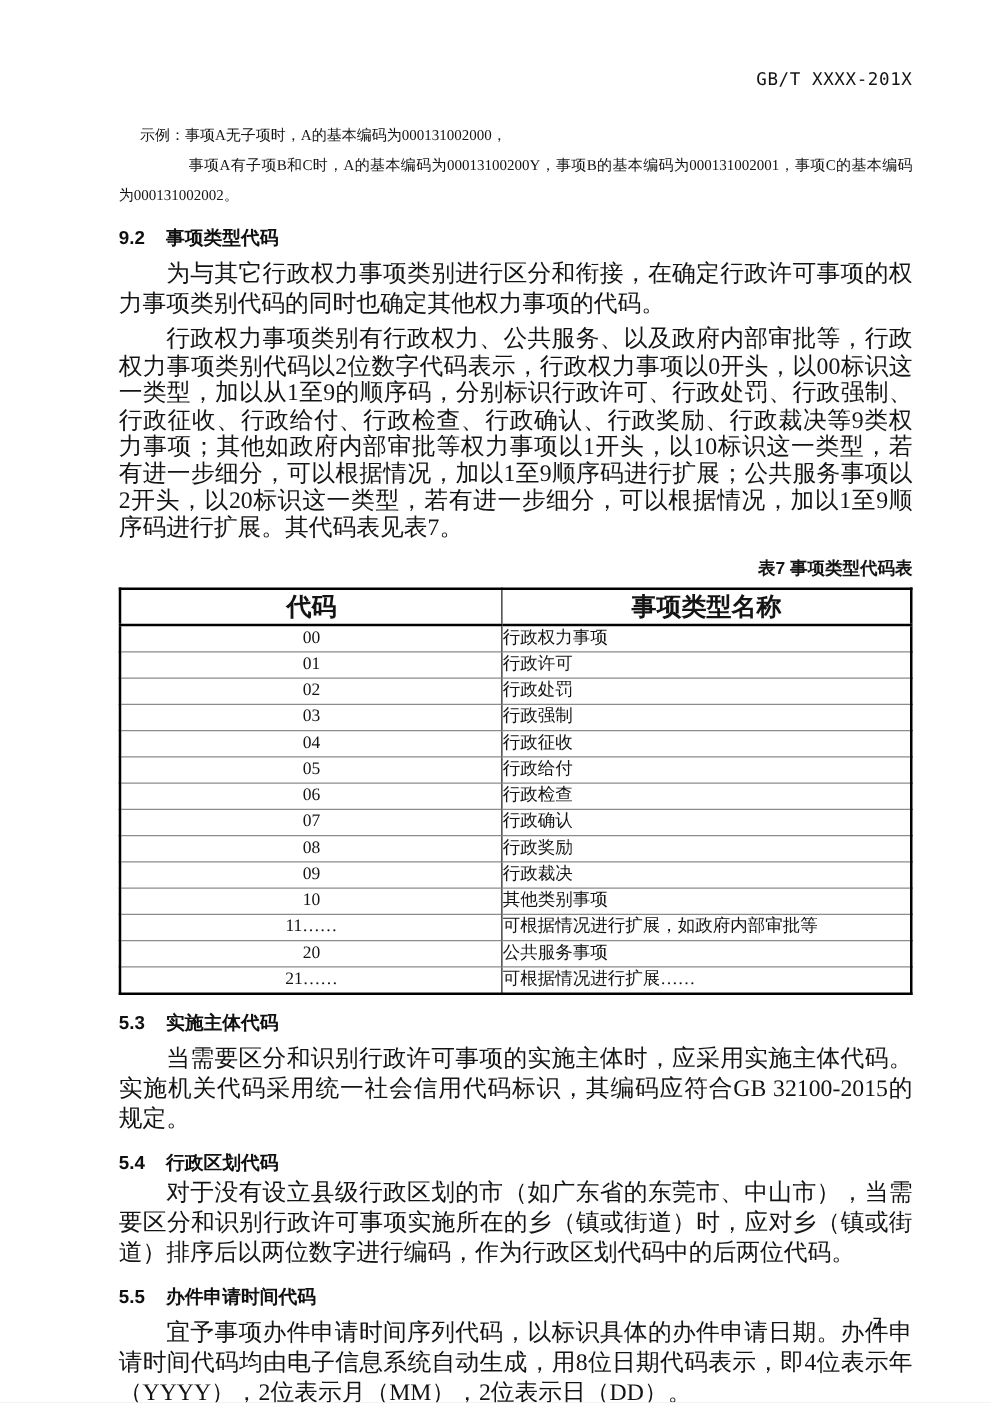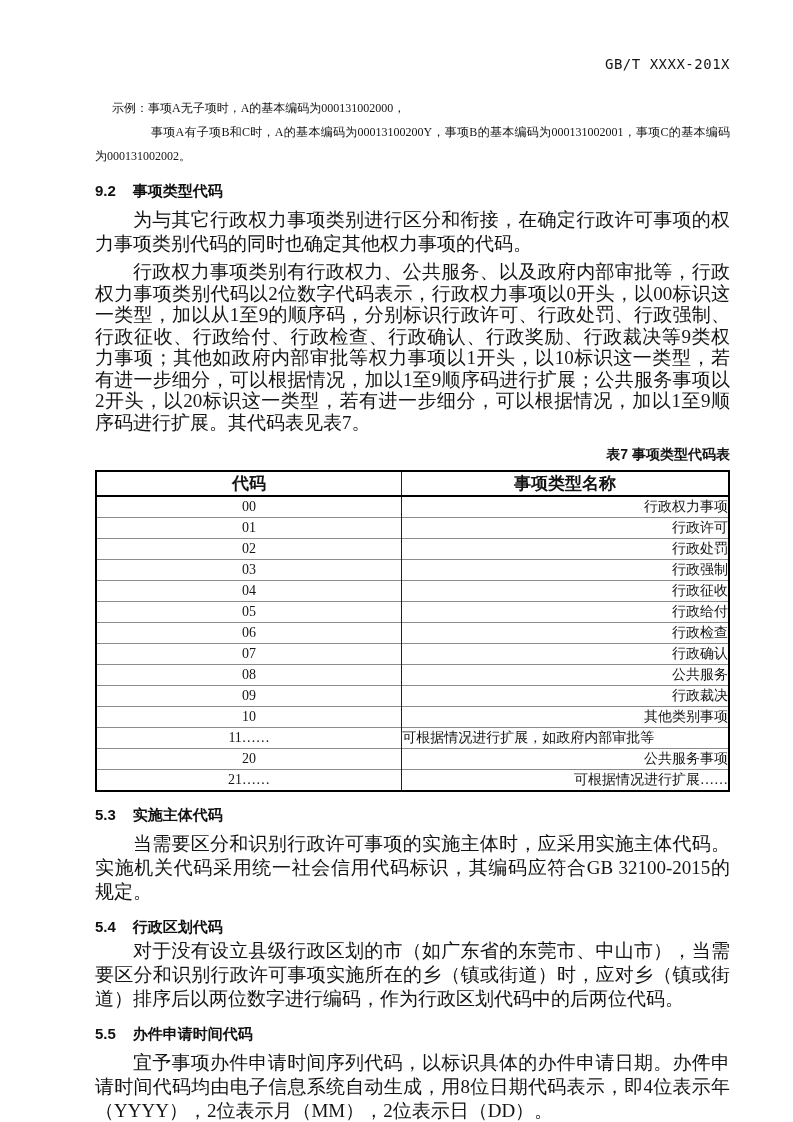--- a/index.html
+++ b/index.html
@@ -24,26 +24,26 @@
   p.bp{margin:7px 0 0 0;font-size:19px;line-height:24px;text-align:justify;text-indent:2em;}
   p.bp.dense{line-height:21.5px;margin-top:5px;}
   p.bp.follow{margin-top:2px;}
   .caption{
     margin:12px 0 7px 0;text-align:right;font-family:"Liberation Sans","DejaVu Sans",sans-serif;
     font-weight:bold;font-size:14px;line-height:18px;
   }
   table.codes{width:100%;border-collapse:collapse;border:2px solid #000;font-size:14px;table-layout:fixed;}
   table.codes th{
     font-family:"Liberation Sans","DejaVu Sans",sans-serif;font-weight:bold;
-    border-bottom:2px solid #000;height:23px;text-align:center;font-size:17px;padding:0;
+    border-bottom:2px solid #000;height:23px;text-align:center;font-size:20px;padding:0;
   }
   table.codes td{height:20px;border-top:1px solid #8c8c8c;padding:0;line-height:20px;}
   table.codes th + th, table.codes td + td{border-left:1px solid #222;}
   td.code{text-align:center;padding-right:30px;}
-  td.name{text-align:right;padding-right:118px;}
+  td.name{text-align:left;padding-right:118px;}
   td.name.ext{text-align:left;padding-right:6px;}
   .pageno{
     position:absolute;top:1052px;right:87px;
     font-family:"DejaVu Sans Mono","Liberation Mono",monospace;font-size:13.5px;
   }
 </style>
 </head>
 <body>
 
 <div class="page">
@@ -101,21 +101,21 @@
         <tr>
             <td class="code">06</td>
             <td class="name">行政检查</td>
           </tr>
         <tr>
             <td class="code">07</td>
             <td class="name">行政确认</td>
           </tr>
         <tr>
             <td class="code">08</td>
-            <td class="name">公共服务</td>
+            <td class="name">行政奖励</td>
           </tr>
         <tr>
             <td class="code">09</td>
             <td class="name">行政裁决</td>
           </tr>
         <tr>
             <td class="code">10</td>
             <td class="name">其他类别事项</td>
           </tr>
         <tr>

